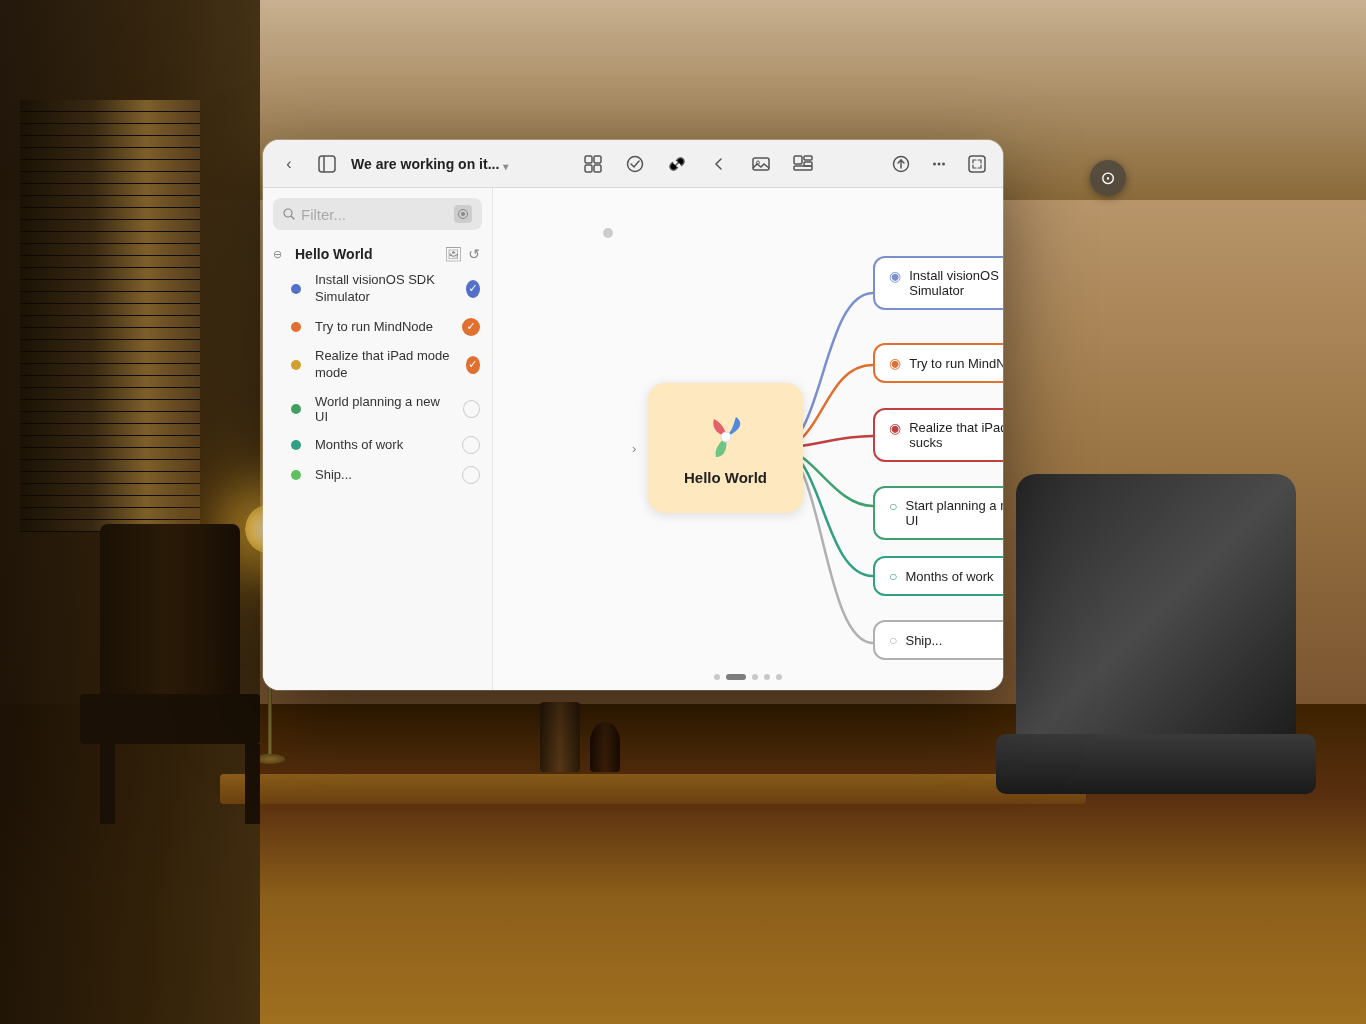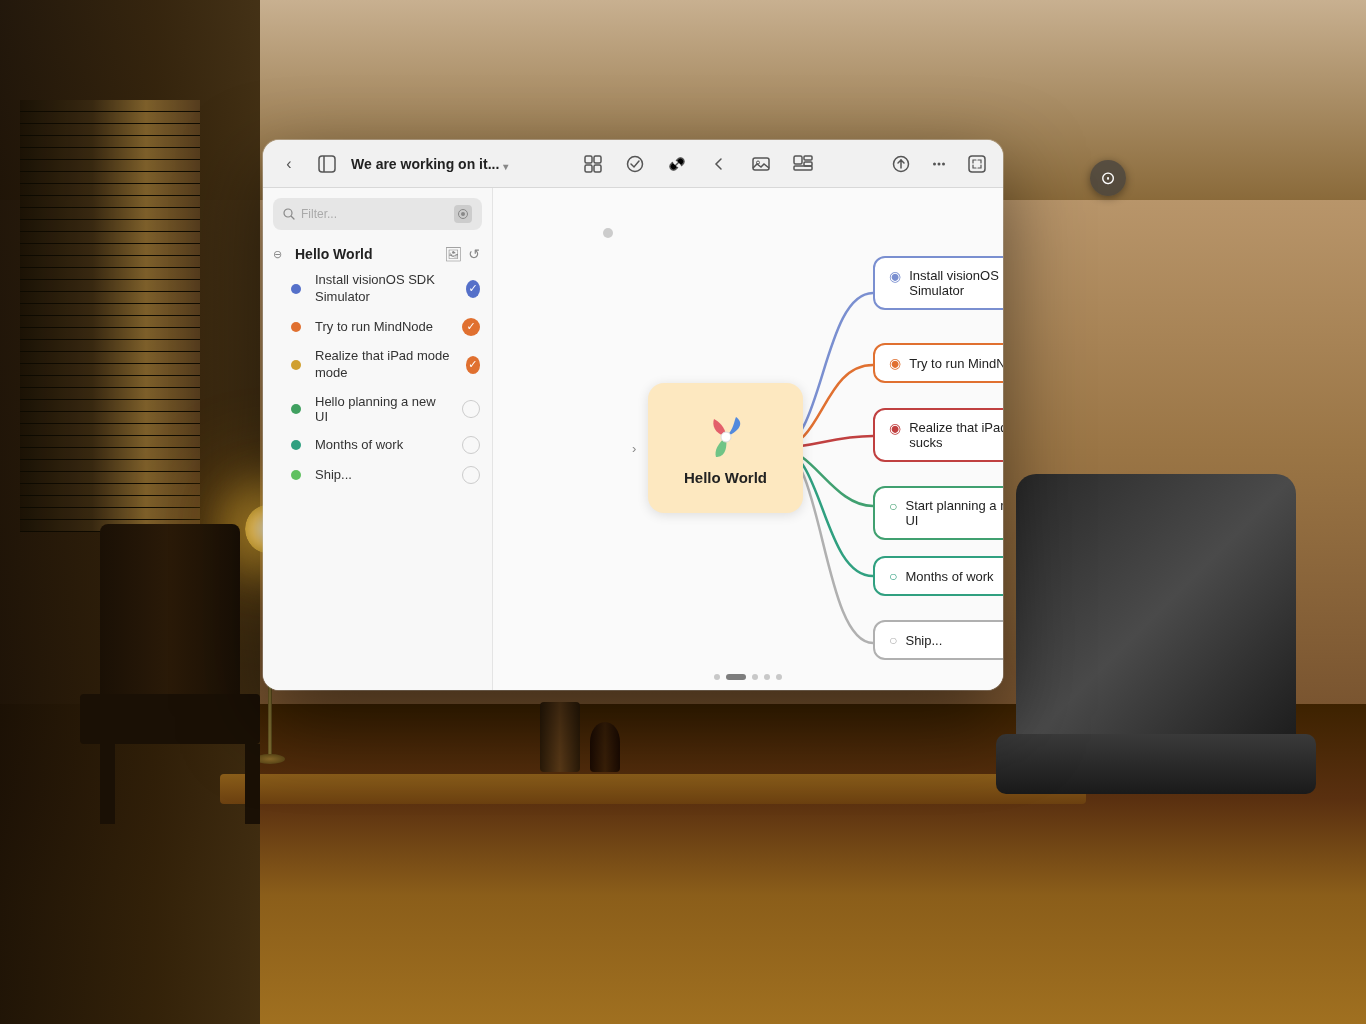--- a/index.html
+++ b/index.html
@@ -669,21 +669,21 @@
 
   <div class="main-content">
 
     <div class="sidebar">
 
       <div class="search-bar">
         <svg width="12" height="12" viewBox="0 0 12 12">
           <circle cx="5" cy="5" r="4" stroke="#888" stroke-width="1.2" fill="none"></circle>
           <line x1="8.5" y1="8.5" x2="11" y2="11" stroke="#888" stroke-width="1.2" stroke-linecap="round"></line>
         </svg>
-        <span style="color:#aaa; font-size:12px;">Filter...</span>
+        <span style="color:#aaa; font-size:15px;">Filter...</span>
         <div style="margin-left:auto; width:18px; height:18px; background:#ccc; border-radius:4px; display:flex;align-items:center;justify-content:center;">
           <svg width="12" height="12" viewBox="0 0 12 12">
             <circle cx="6" cy="6" r="2" fill="#888"></circle>
             <circle cx="6" cy="6" r="4.5" stroke="#888" stroke-width="1" fill="none"></circle>
           </svg>
         </div>
       </div>
 
       <div class="sidebar-header">
         <span class="sidebar-collapse">⊖</span>
@@ -708,21 +708,21 @@
       </div>
 
       <div class="sidebar-item">
         <div class="dot dot-yellow"></div>
         <span style="font-size:13px; color:#333; line-height:1.3;">Realize that iPad mode mode</span>
         <div class="item-check check-filled-orange">✓</div>
       </div>
 
       <div class="sidebar-item">
         <div class="dot dot-green"></div>
-        <span style="font-size:13px; color:#333;">Hello planning a new UI</span>
+        <span style="font-size:13px; color:#333;">World planning a new UI</span>
         <div class="item-check check-empty"></div>
       </div>
 
       <div class="sidebar-item">
         <div class="dot dot-teal"></div>
         <span style="font-size:13px; color:#333;">Months of work</span>
         <div class="item-check check-empty"></div>
       </div>
 
       <div class="sidebar-item">

